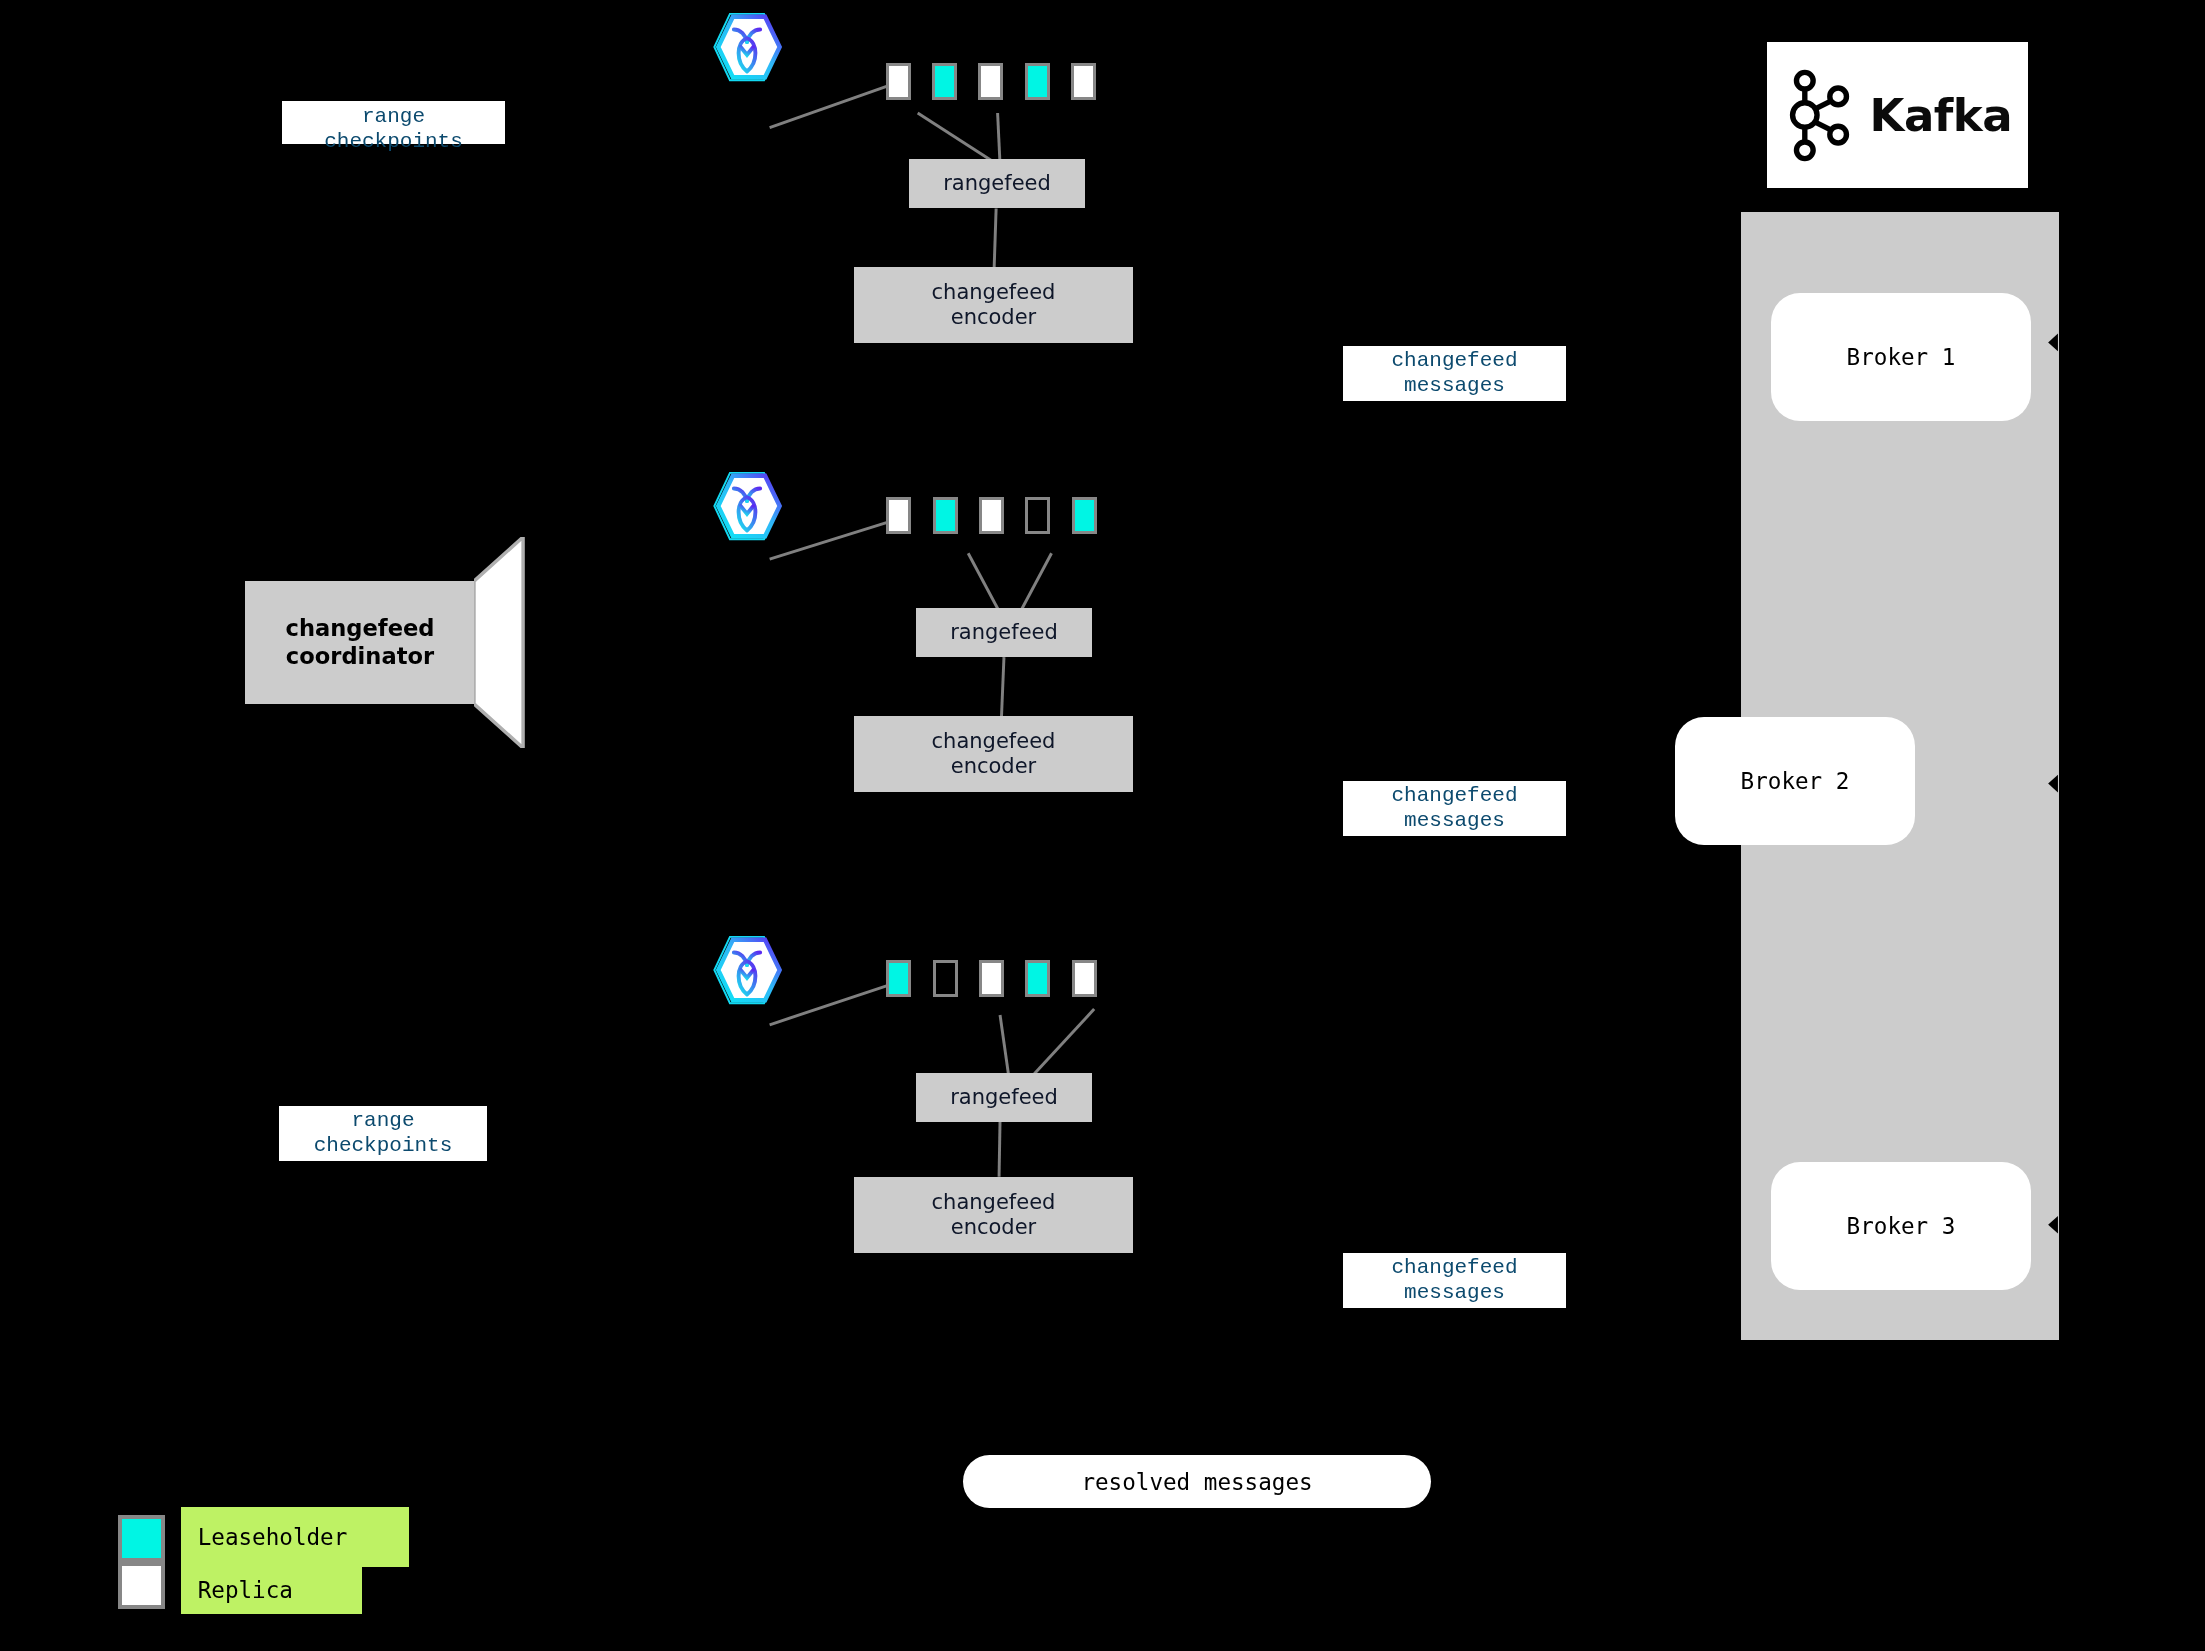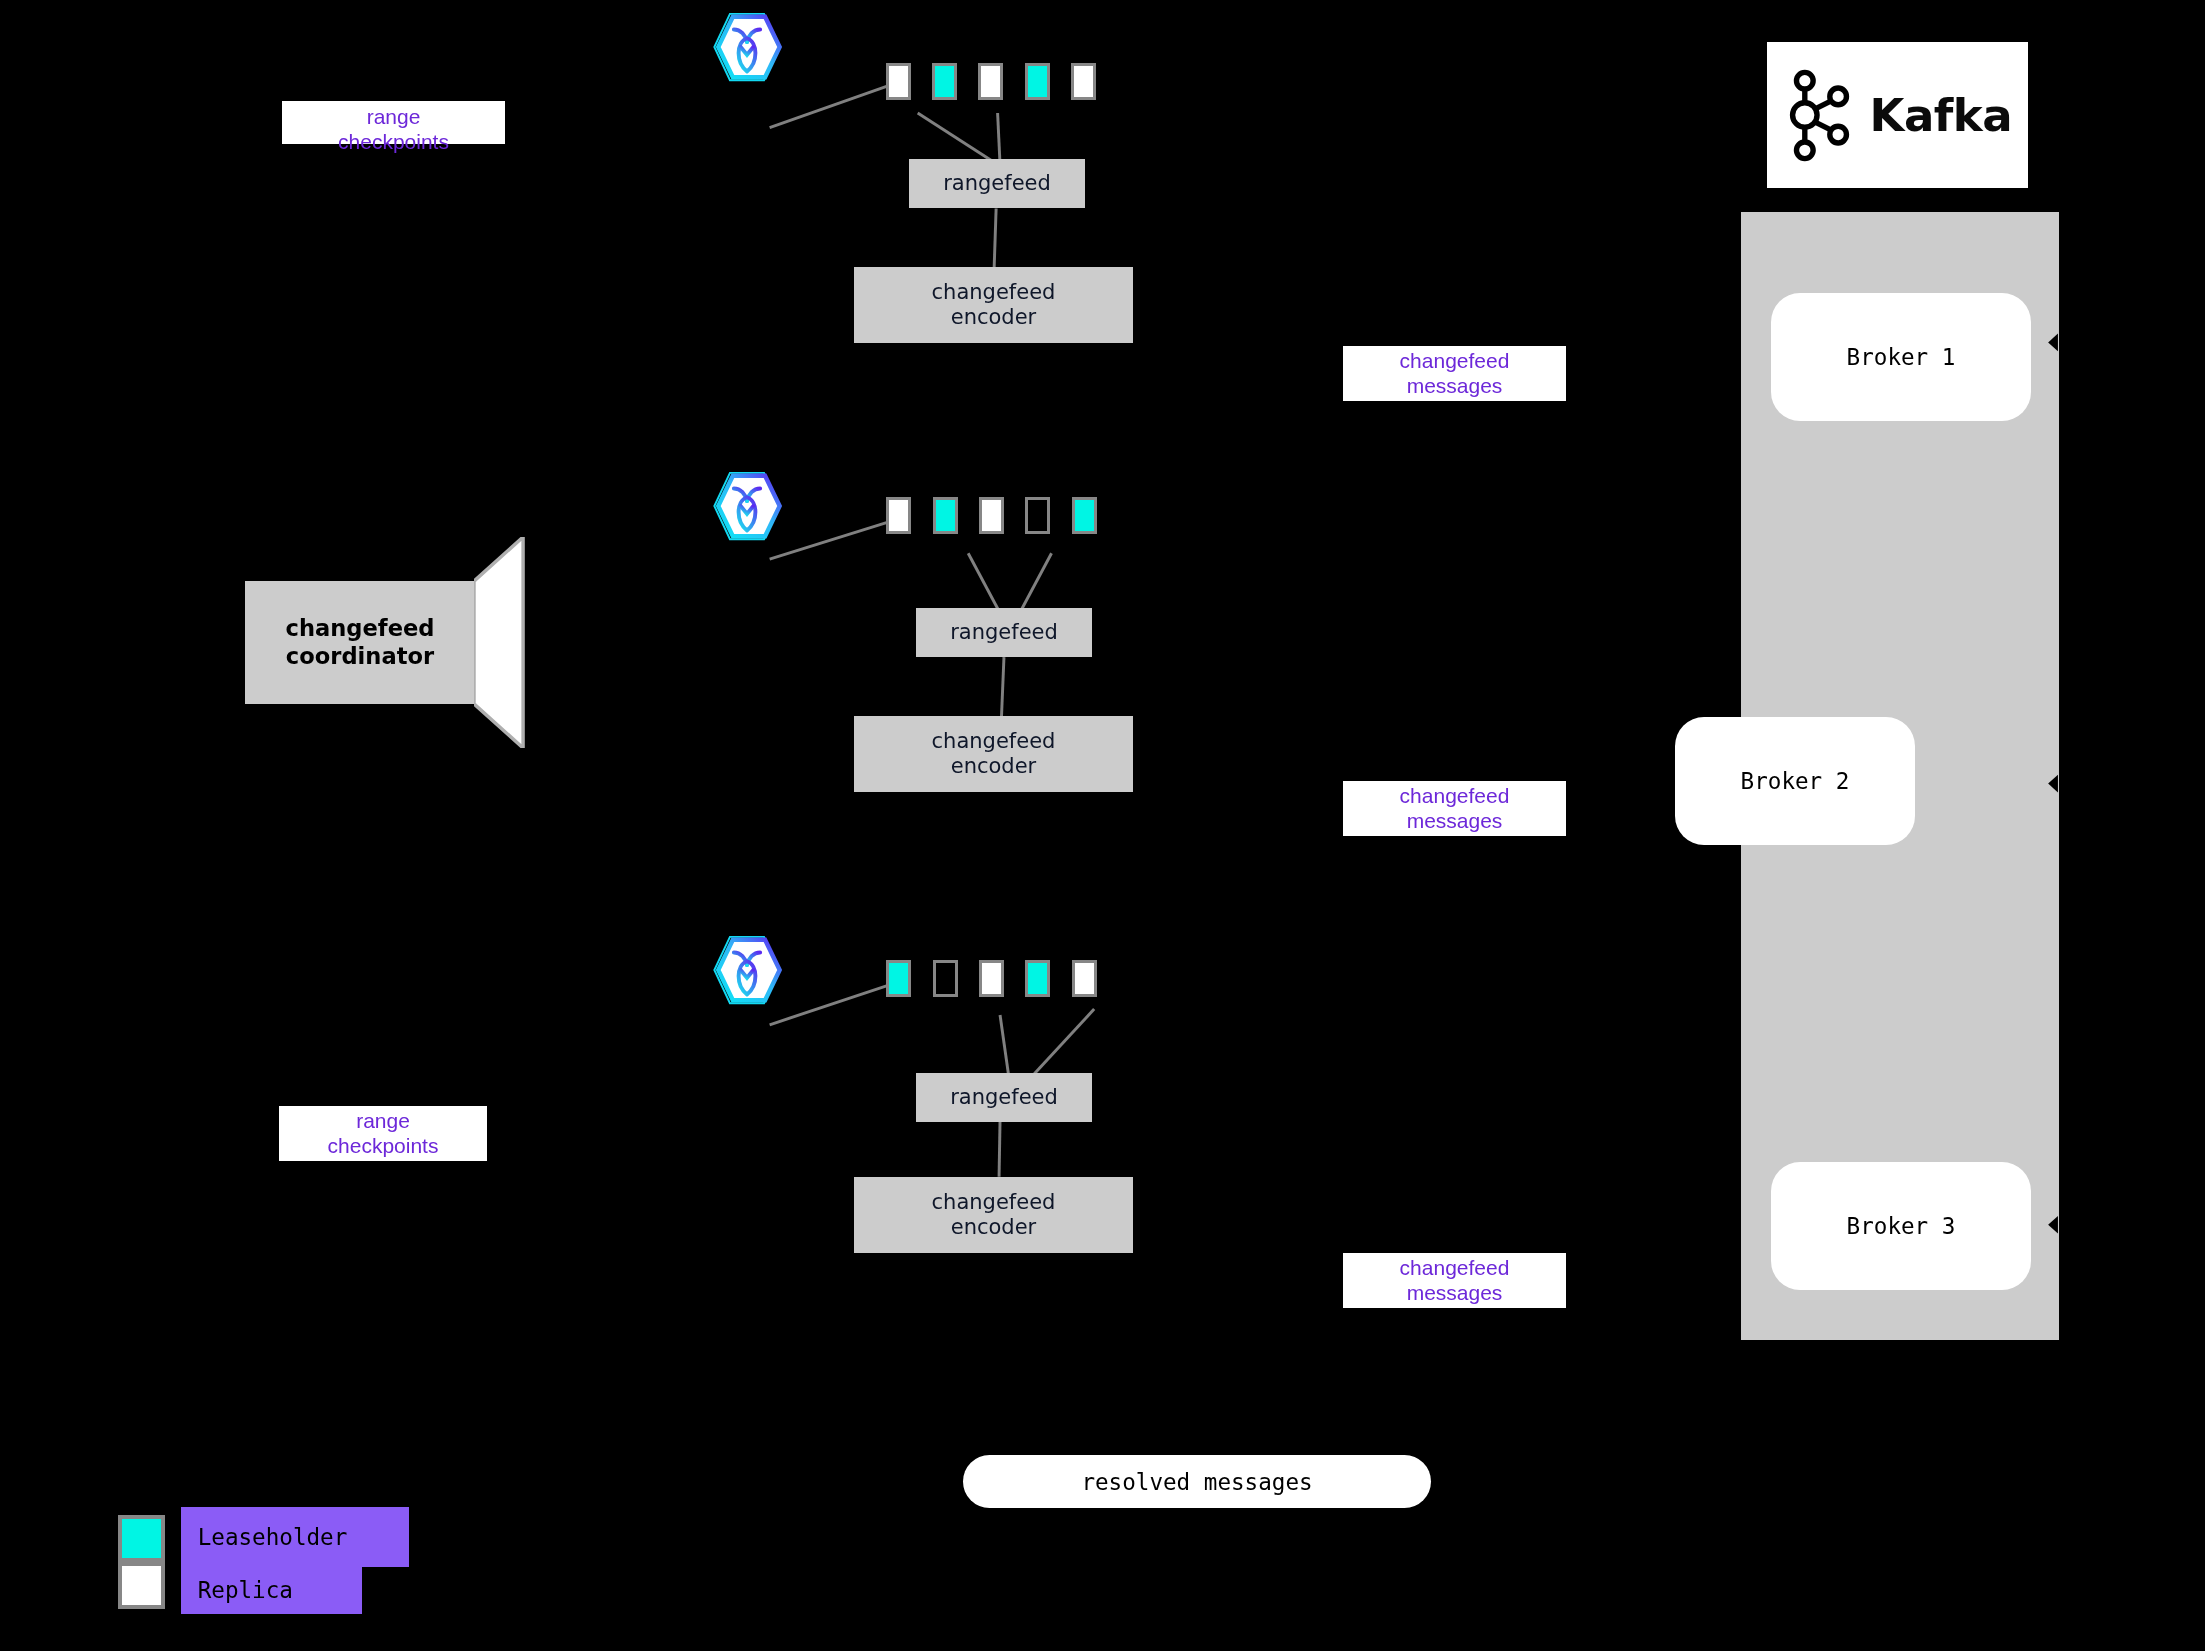--- a/index.html
+++ b/index.html
@@ -34,23 +34,23 @@
   
   .greybox{
     position:absolute;background:#CCCCCC;color:#0f172a;
     display:flex;align-items:center;justify-content:center;
     text-align:center;font-size:21px;line-height:1.18;
     font-family:"DejaVu Sans","Liberation Sans",sans-serif;
   }
 
   
   .whitelabel{
-    position:absolute;background:#FFFFFF;color:#6d28d9;
+    position:absolute;background:#FFFFFF;color:#0c4a6e;
     font-size:21px;line-height:1.18;text-align:center;
-    font-family:Liberation Sans, sans-serif;
+    font-family:Liberation Mono, monospace;
     white-space:nowrap;
   }
   .whitelabel .ln{display:block;}
 
   
   .coord-wrap{position:absolute;}
   .coord-box{
     position:absolute;left:0;top:0;width:230px;height:123px;
     background:#CCCCCC;color:#000;display:flex;align-items:center;
     justify-content:center;text-align:center;
@@ -82,21 +82,21 @@
   .pill{
     position:absolute;background:#FFFFFF;border-radius:490px;
     display:flex;align-items:center;justify-content:center;
     font-family:"DejaVu Sans Mono","Liberation Mono",monospace;
     font-size:22.6px;color:#000;
   }
 
   
   .lg-swatch{position:absolute;width:47px;height:47px;border:4.4px solid #878787;box-sizing:border-box;}
   .lg-text{
-    position:absolute;background:#8b5cf6;color:#000;
+    position:absolute;background:#bef264;color:#000;
     font-family:"DejaVu Sans Mono","Liberation Mono",monospace;
     font-size:22.6px;display:flex;align-items:center;padding-left:16.7px;
     box-sizing:border-box;white-space:nowrap;
   }
 
   
   .lines{position:absolute;left:0;top:0;width:2205px;height:1652px;pointer-events:none;}
 </style>
 </head>
 <body>

